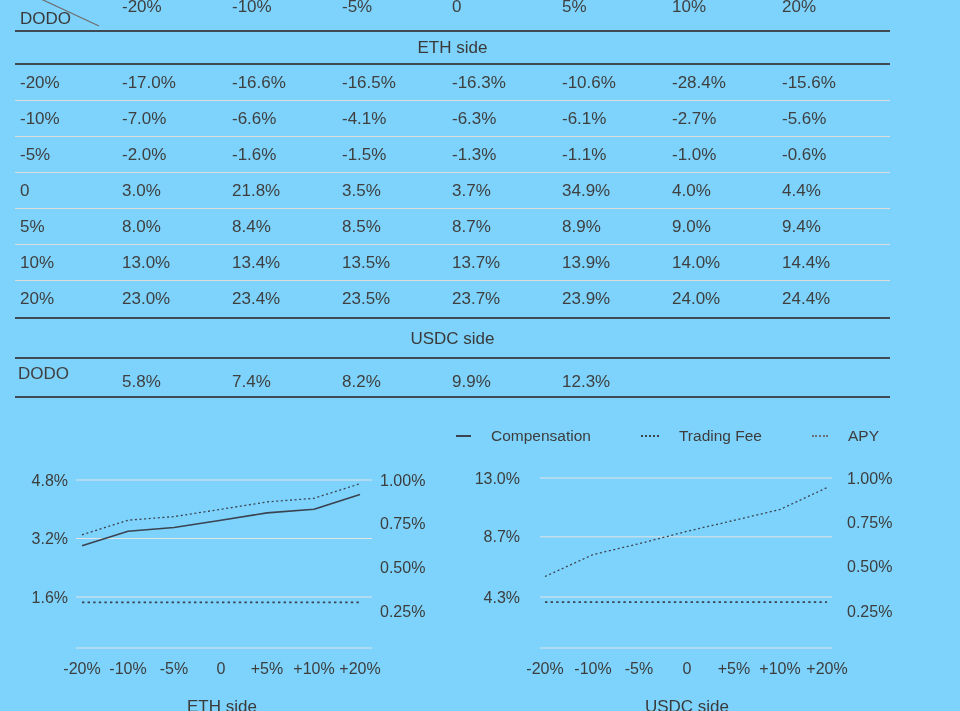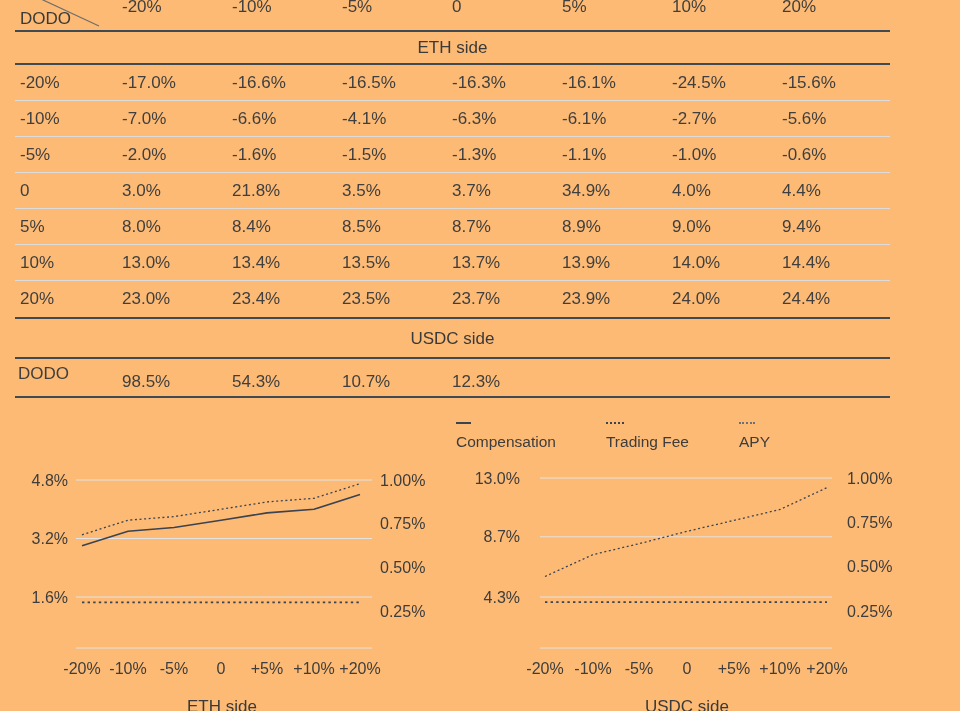--- a/index.html
+++ b/index.html
@@ -1,18 +1,18 @@
 <!DOCTYPE html>
 <html><head>
 <meta charset="utf-8">
 <style>
   html,body{margin:0;padding:0;background:#fff;}
   .screen{
     position:relative; width:960px; height:711px; overflow:hidden;
-    background:#fdba74; font-family:"Liberation Sans","DejaVu Sans",sans-serif;
+    background:#7dd3fc; font-family:"Liberation Sans","DejaVu Sans",sans-serif;
     color:#3f3f3f;
   }
   
   .table-wrap{position:absolute; left:15px; top:0; width:875px;}
   .grid-row{display:grid; grid-template-columns:105px repeat(7,110px);}
   .hdr-row{height:30px; border-bottom:2px solid #3f4a52; position:relative;}
   .hcell{font-size:17px; line-height:18px; margin-top:-2px; padding-left:2px; white-space:nowrap;}
   .corner{position:relative;}
   .corner-label{position:absolute; left:5px; bottom:1px; font-size:17px; color:#3a3a3a;}
   .diag{position:absolute; left:0; top:0; overflow:visible;}
@@ -22,21 +22,21 @@
   .body-rows{border-bottom:2px solid #3f4a52;}
   .trow{height:36px; border-bottom:1px solid #dcdcdc; box-sizing:border-box; align-items:center;}
   .trow:last-child{border-bottom:none;}
   .tcell{font-size:17px; padding-left:2px; white-space:nowrap;}
   .tcell.rowlab{padding-left:5px;}
   .dodo-row{height:37px; border-bottom:2px solid #3f4a52; box-sizing:content-box;}
   .dodo-row .rowlab{align-self:start; padding-top:5px; font-size:17px;}
   .dodo-row .tcell{align-self:start; padding-top:13px;}
   
   .legend{position:absolute; left:456px; top:424px; display:flex; gap:50px; align-items:center; height:24px;}
-  .legend-item{display:flex; gap:9px;flex-direction:column;}
+  .legend-item{display:flex; align-items:center; gap:20px;}
   .legend-label{font-size:15.5px; color:#3d3d3d;}
   .mk{display:inline-block; height:0;}
   .mk-solid{width:15px; border-top:2px solid #3b4250;}
   .mk-dotted{width:18px; border-top:2.5px dotted #3b4250;}
   .mk-fine-dotted{width:16px; border-top:2px dotted #6a6f78;}
   
   .chart-svg{position:absolute; overflow:visible;}
   .chart-title{position:absolute; top:697px; width:200px; text-align:center;
     font-size:17px; color:#3a3a3a;}
   .chart-title.t1{left:122px;}
@@ -70,22 +70,22 @@
       <span>ETH side</span>
     </div>
 
     <div class="body-rows">
         <div class="grid-row trow">
           <div class="tcell rowlab">-20%</div>
           <div class="tcell">-17.0%</div>
           <div class="tcell">-16.6%</div>
           <div class="tcell">-16.5%</div>
           <div class="tcell">-16.3%</div>
-          <div class="tcell">-16.1%</div>
-          <div class="tcell">-24.5%</div>
+          <div class="tcell">-10.6%</div>
+          <div class="tcell">-28.4%</div>
           <div class="tcell">-15.6%</div>
         </div>
         <div class="grid-row trow">
           <div class="tcell rowlab">-10%</div>
           <div class="tcell">-7.0%</div>
           <div class="tcell">-6.6%</div>
           <div class="tcell">-4.1%</div>
           <div class="tcell">-6.3%</div>
           <div class="tcell">-6.1%</div>
           <div class="tcell">-2.7%</div>
@@ -142,23 +142,24 @@
           <div class="tcell">24.4%</div>
         </div>
       </div>
 
     <div class="section-row usdc">
       <span>USDC side</span>
     </div>
 
     <div class="grid-row dodo-row">
         <div class="rowlab" style="padding-left: 3px;">DODO</div>
-        <div class="tcell">98.5%</div>
-        <div class="tcell">54.3%</div>
-        <div class="tcell">10.7%</div>
+        <div class="tcell">5.8%</div>
+        <div class="tcell">7.4%</div>
+        <div class="tcell">8.2%</div>
+        <div class="tcell">9.9%</div>
         <div class="tcell">12.3%</div>
       </div>
   </div>
 
   <div class="legend">
       <div class="legend-item">
         <span class="mk mk-solid"></span>
         <span class="legend-label">Compensation</span>
       </div>
       <div class="legend-item">

